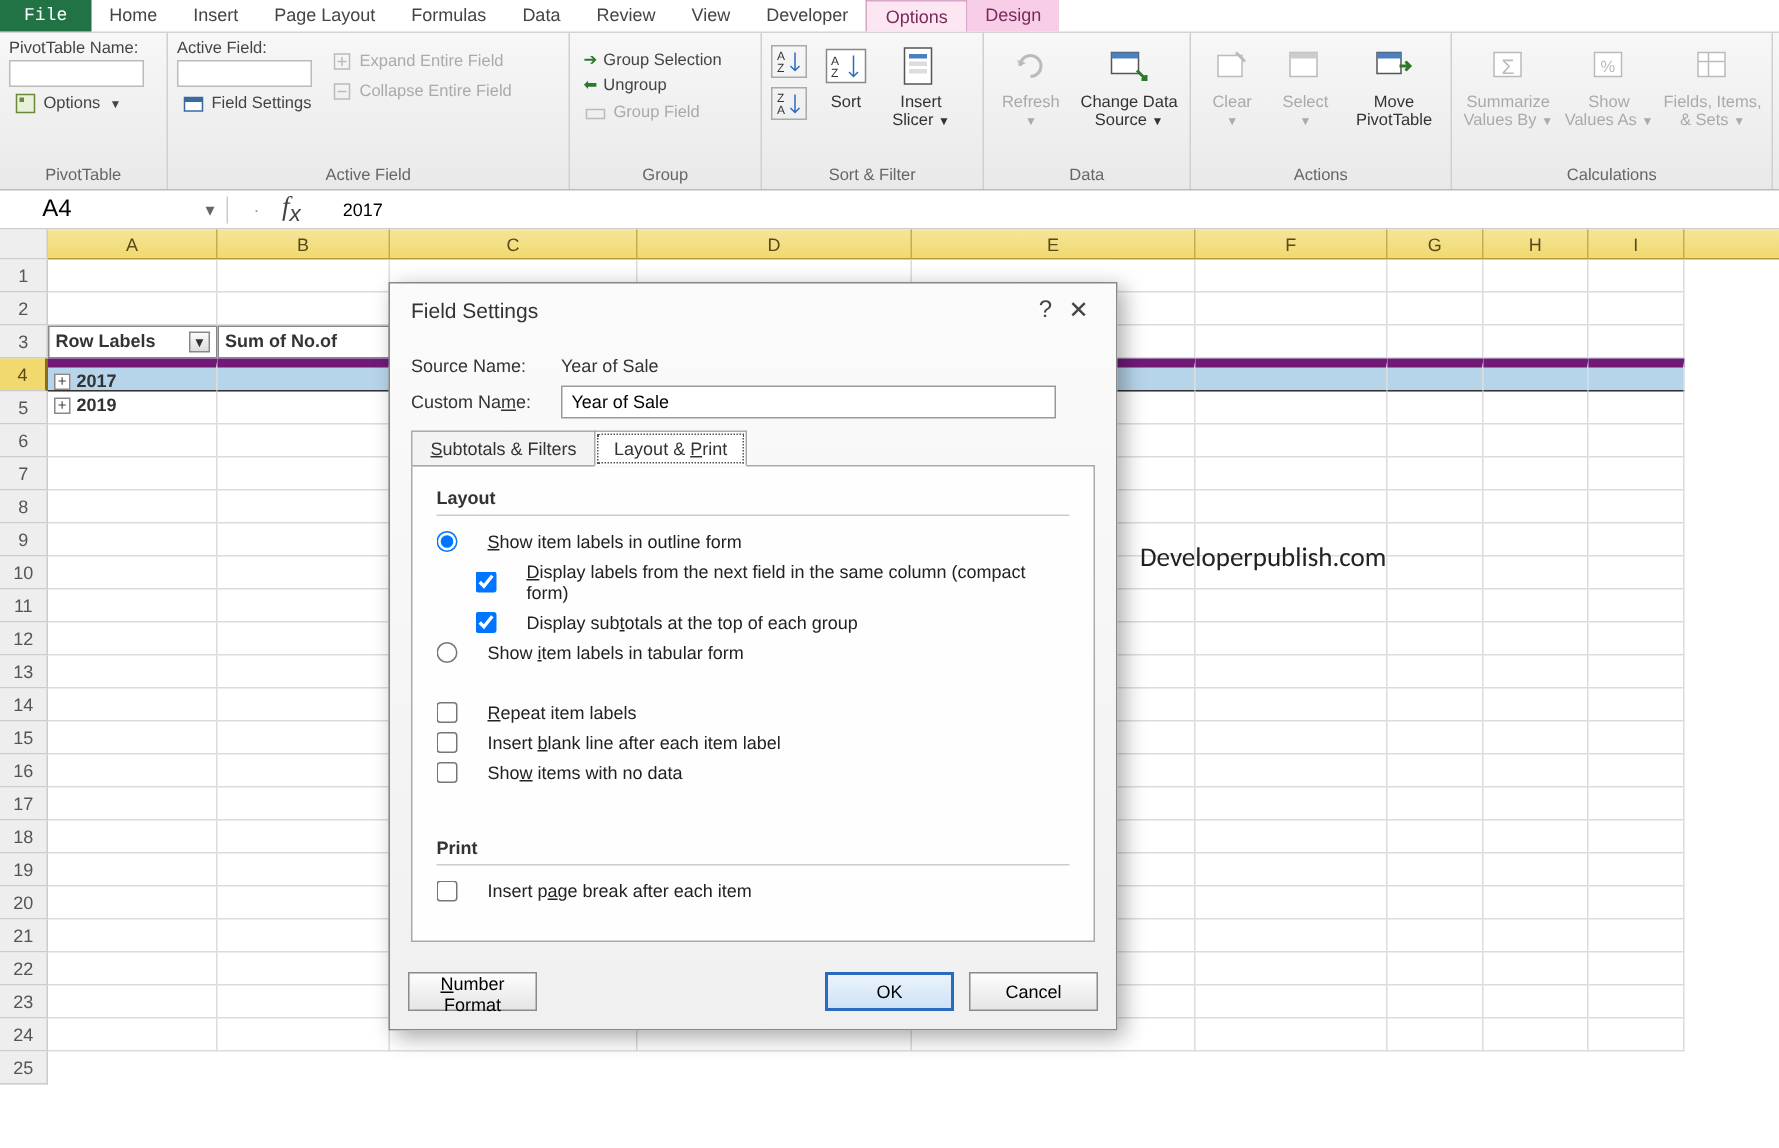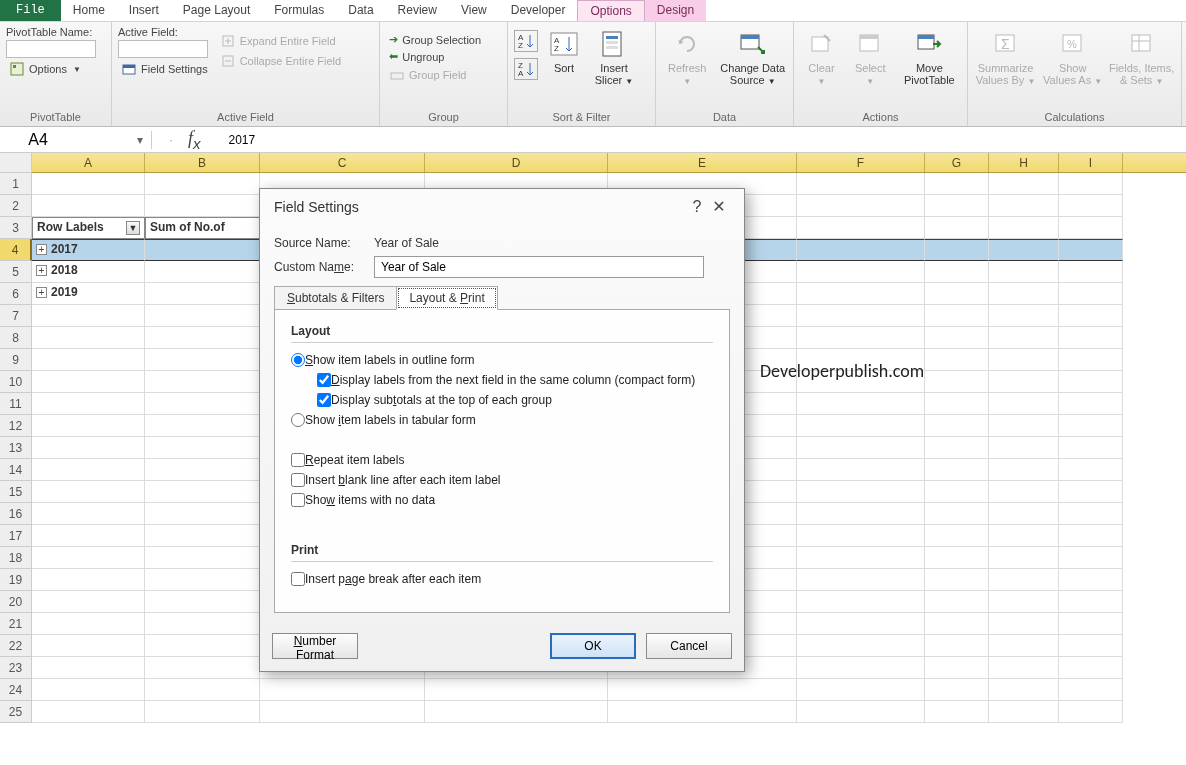--- a/index.html
+++ b/index.html
@@ -44,42 +44,42 @@
 .col-head { border-right: 1px solid #c7ad4e; text-align: center; font-size: 12px; line-height: 20px; color: #5a4a1a; }
 .colA { width: 113px; } .colB { width: 115px; } .colC { width: 165px; } .colD { width: 183px; }
 .colE { width: 189px; } .colF { width: 128px; } .colG { width: 64px; } .colH { width: 70px; } .colI { width: 64px; }
 .grid-rows { display: flex; }
 .row-heads { display: flex; flex-direction: column; }
 .row-head { width: 32px; height: 22px; background: #eee; border-right: 1px solid #ccc; border-bottom: 1px solid #ccc; text-align: center; font-size: 12px; line-height: 22px; color: #555;}
 .row-head.sel { background: #f1d96e; color:#5a4a1a; border-right:2px solid #8a6d1a;}
 .cells { position: relative; }
 .row { display: flex; height: 22px; }
 .cell { border-right: 1px solid #dcdcdc; border-bottom: 1px solid #dcdcdc; font-size: 12px; padding: 2px 4px; overflow:hidden; white-space:nowrap;}
-.row.sel .cell { background: #b7d5ea; border-top:1px solid #701a75; border-bottom:1px solid #333;}
+.row.sel .cell { background: #b7d5ea; border-top:6px solid #701a75; border-bottom:1px solid #333;}
 .pivot-h { font-weight: bold; background:#fff; border:1px solid #888 !important;}
 .expand-box { display:inline-block; width:11px; height:11px; border:1px solid #888; text-align:center; line-height:9px; font-size:10px; margin-right:4px; background:#fff; color:#444; vertical-align:middle;}
 .dd-arrow { float:right; width:14px; height:14px; border:1px solid #888; background:linear-gradient(#fafafa,#ddd); text-align:center; line-height:12px; font-size:9px; color:#333; margin-top:1px;}
 
 
 .dialog { position: absolute; left: 259px; top: 188px; width: 486px; background: linear-gradient(#fbfbfb,#f0f0f0); border: 1px solid #888; box-shadow: 4px 4px 14px rgba(0,0,0,.35); }
 .dialog-title { display: flex; align-items: center; padding: 8px 14px; font-size: 14px; color: #333; }
 .dialog-title .spacer { flex: 1; }
 .dialog-title .tbtn { width: 22px; text-align: center; font-size: 16px; cursor: pointer; color: #444; }
 .dialog-body { padding: 6px 14px 12px 14px; }
 .field-row { display: flex; align-items: center; margin: 6px 0; font-size: 12px; }
 .field-row label { width: 100px; color: #333; }
 .field-row .static { color: #333; }
 .field-row input { flex: 1; max-width: 330px; height: 22px; border: 1px solid #999; padding: 0 6px; font-size: 12px; background:#fff;}
 .tabs { display: flex; margin-top: 8px; }
 .dtab { padding: 4px 12px; border: 1px solid #aaa; background: #f3f3f3; font-size: 12px; cursor: pointer; margin-right: -1px; position:relative;}
 .dtab.active { background: #fff; border-bottom-color: #fff; outline:1px dotted #555; outline-offset:-3px; z-index:2;}
 .tab-panel { border: 1px solid #aaa; margin-top: -1px; padding: 14px 16px 20px 16px; background: #fefefe; min-height:280px;}
 .section-h { font-weight: bold; font-size: 12px; color: #333; margin-bottom:4px;}
 .hr { border-top:1px solid #ccc; margin-bottom:10px;}
-.opt { display: flex; align-items: center; gap: 0; font-size: 12px; margin: 6px 0; }
+.opt { display: flex; align-items: center; gap: 20px; font-size: 12px; margin: 6px 0; }
 .opt.indent { margin-left: 26px; }
 .opt input[type=radio],.opt input[type=checkbox]{ width:14px; height:14px;}
 .opt label { color: #222; }
 .dlg-buttons { display: flex; align-items: center; padding: 8px 12px 12px 12px; gap: 10px; }
 .push { flex: 1; }
 .btn { width: 86px; height: 26px; border: 1px solid #8a8a8a; background: linear-gradient(#fdfdfd,#e5e5e5); font-size: 12px; cursor: pointer; }
 .btn.primary { border: 2px solid #2a6bbf; background: linear-gradient(#eaf3fc,#cfe3f7); }
 .u { text-decoration: underline; }
 
 .watermark { position:absolute; left:760px; top:360px; font-size:18px; color:#222; font-family: Calibri, sans-serif;}
@@ -421,31 +421,20 @@
           <div class="cell colB"></div>
           <div class="cell colC"></div>
           <div class="cell colD"></div>
           <div class="cell colE"></div>
           <div class="cell colF"></div>
           <div class="cell colG"></div>
           <div class="cell colH"></div>
           <div class="cell colI"></div>
         </div>
         <div class="row">
-          <div class="cell colA"><span class="expand-box">+</span><b>2018</b></div>
-          <div class="cell colB"></div>
-          <div class="cell colC"></div>
-          <div class="cell colD"></div>
-          <div class="cell colE"></div>
-          <div class="cell colF"></div>
-          <div class="cell colG"></div>
-          <div class="cell colH"></div>
-          <div class="cell colI"></div>
-        </div>
-        <div class="row">
           <div class="cell colA"><span class="expand-box">+</span><b>2019</b></div>
           <div class="cell colB"></div>
           <div class="cell colC"></div>
           <div class="cell colD"></div>
           <div class="cell colE"></div>
           <div class="cell colF"></div>
           <div class="cell colG"></div>
           <div class="cell colH"></div>
           <div class="cell colI"></div>
         </div>

